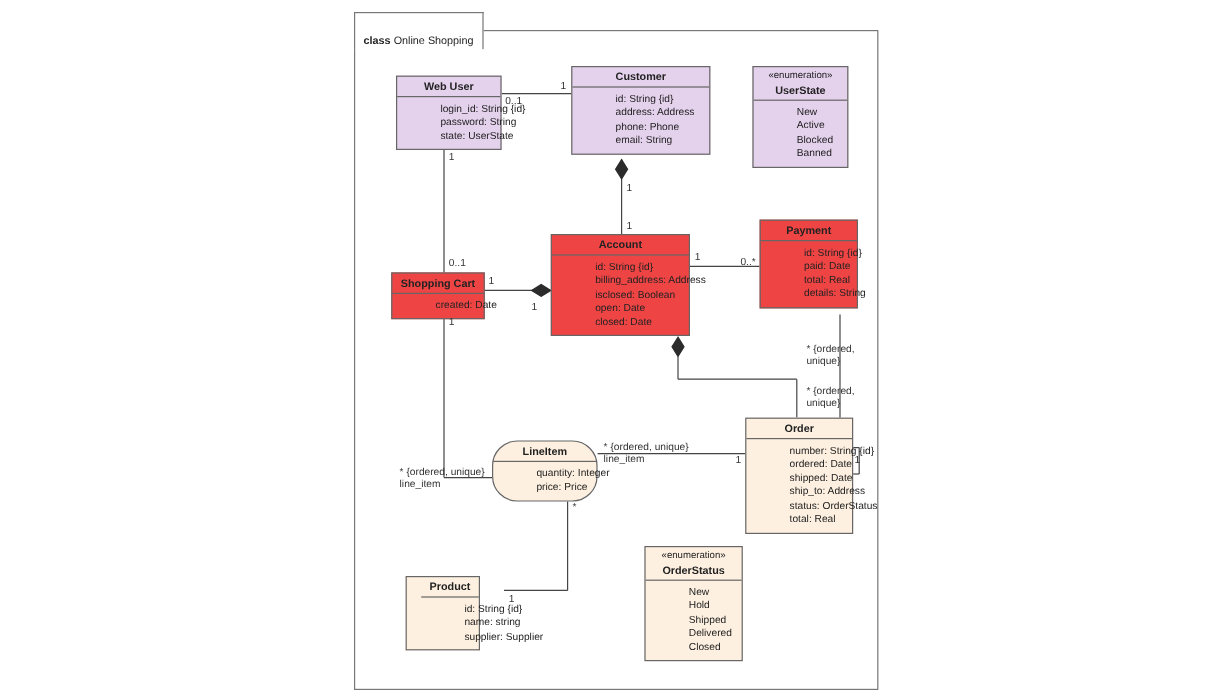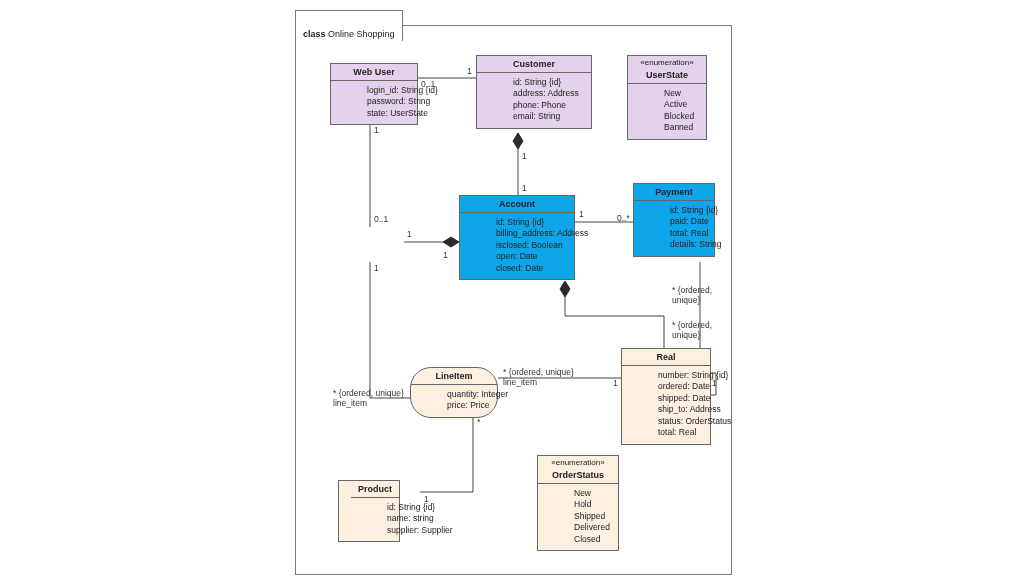--- a/index.html
+++ b/index.html
@@ -32,21 +32,21 @@
     font-size: 9px;
     background: #fff;
   }
   .package-tab b { font-weight: bold; }
   .umlclass {
     position: absolute;
     border: 1px solid #666;
     box-sizing: border-box;
   }
   .umlclass.purple { background: #e4d1ec; }
-  .umlclass.pink   { background: #0ea5e9; }
+  .umlclass.pink   { background: #ef4444; }
   .umlclass.yellow { background: #fdf0e0; } 
   .umlclass .title {
     font-weight: bold;
     text-align: center;
     padding: 3px 4px;
     border-bottom: 1px solid #666;
     font-size: 9px;
   }
   .umlclass .stereo {
     text-align: center;
@@ -139,20 +139,26 @@
     <div class="stereo">«enumeration»</div>
     <div class="title" style="border-top:none">UserState</div>
     <div class="body">
       <div>New</div>
       <div>Active</div>
       <div>Blocked</div>
       <div>Banned</div>
     </div>
   </div>
 
+  <div class="umlclass pink" style="left:326px; top:227px; width:78px;">
+    <div class="title">Shopping Cart</div>
+    <div class="body">
+      <div>created: Date</div>
+    </div>
+  </div>
 
   <div class="umlclass pink" style="left:459px; top:195px; width:116px;">
     <div class="title">Account</div>
     <div class="body">
       <div>id: String {id}</div>
       <div>billing_address: Address</div>
       <div>isclosed: Boolean</div>
       <div>open: Date</div>
       <div>closed: Date</div>
     </div>
@@ -170,21 +176,21 @@
 
   <div class="umlclass yellow" style="left:410px; top:367px; width:88px;border-radius:21px;">
     <div class="title">LineItem</div>
     <div class="body">
       <div>quantity: Integer</div>
       <div>price: Price</div>
     </div>
   </div>
 
   <div class="umlclass yellow" style="left:621px; top:348px; width:90px;">
-    <div class="title">Real</div>
+    <div class="title">Order</div>
     <div class="body">
       <div>number: String {id}</div>
       <div>ordered: Date</div>
       <div>shipped: Date</div>
       <div>ship_to: Address</div>
       <div>status: OrderStatus</div>
       <div>total: Real</div>
     </div>
   </div>
 

